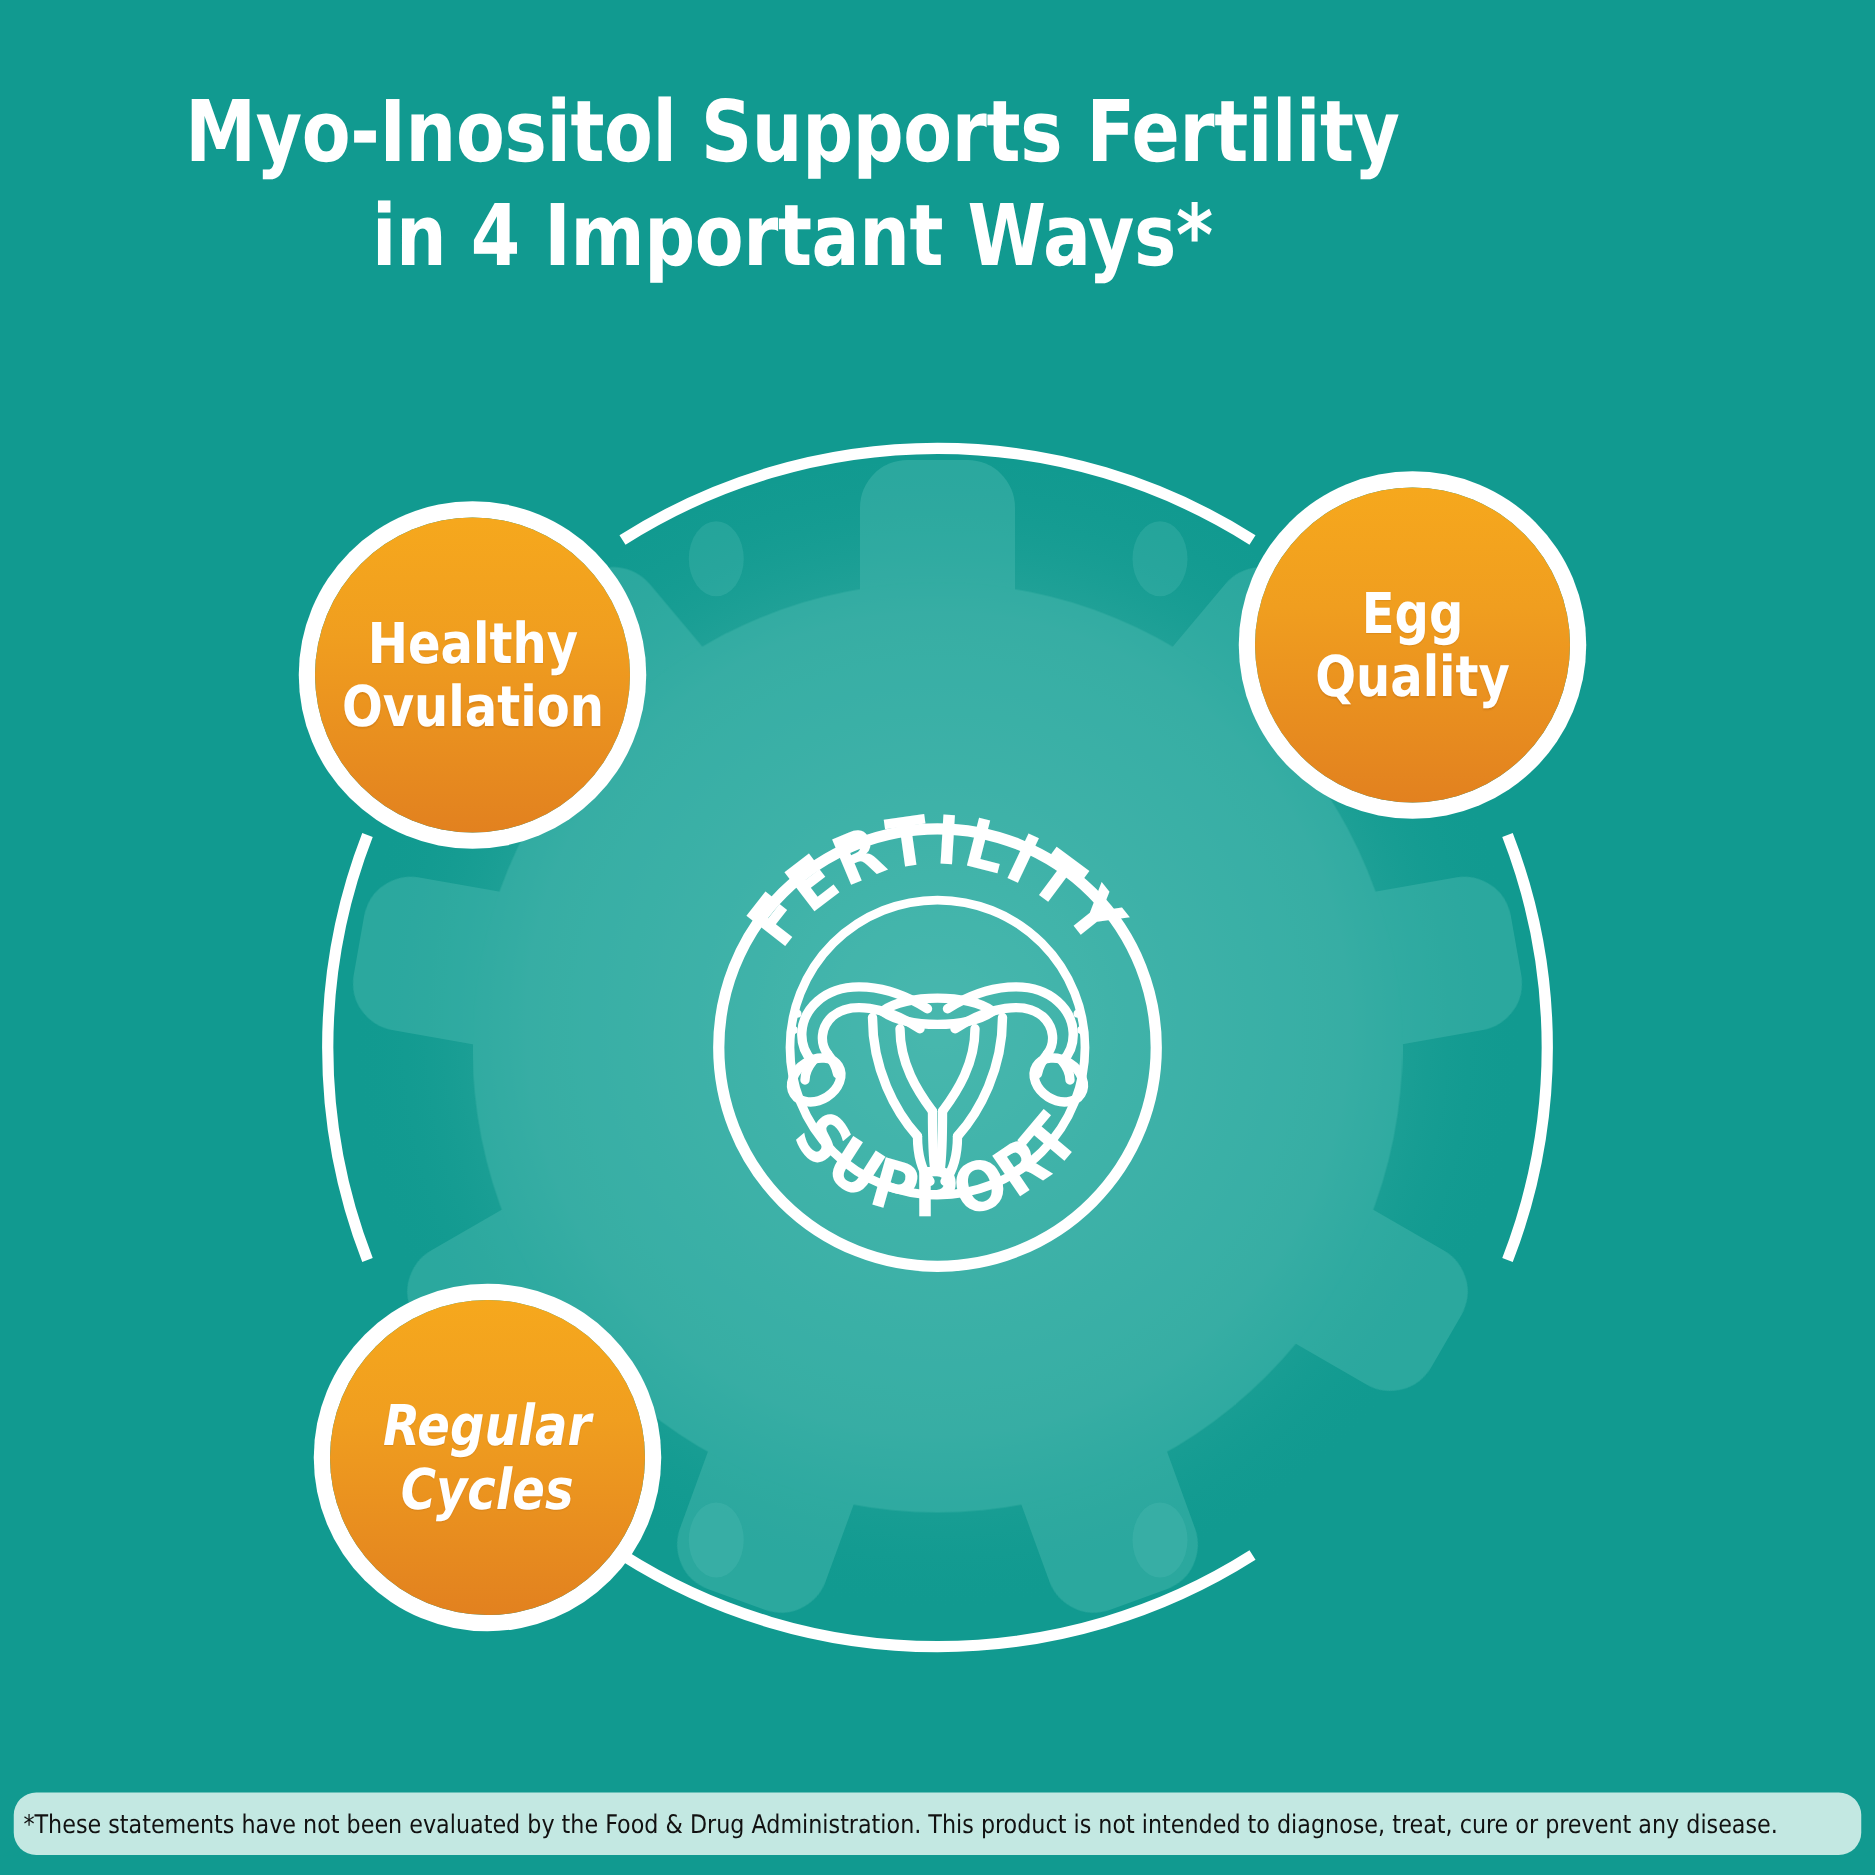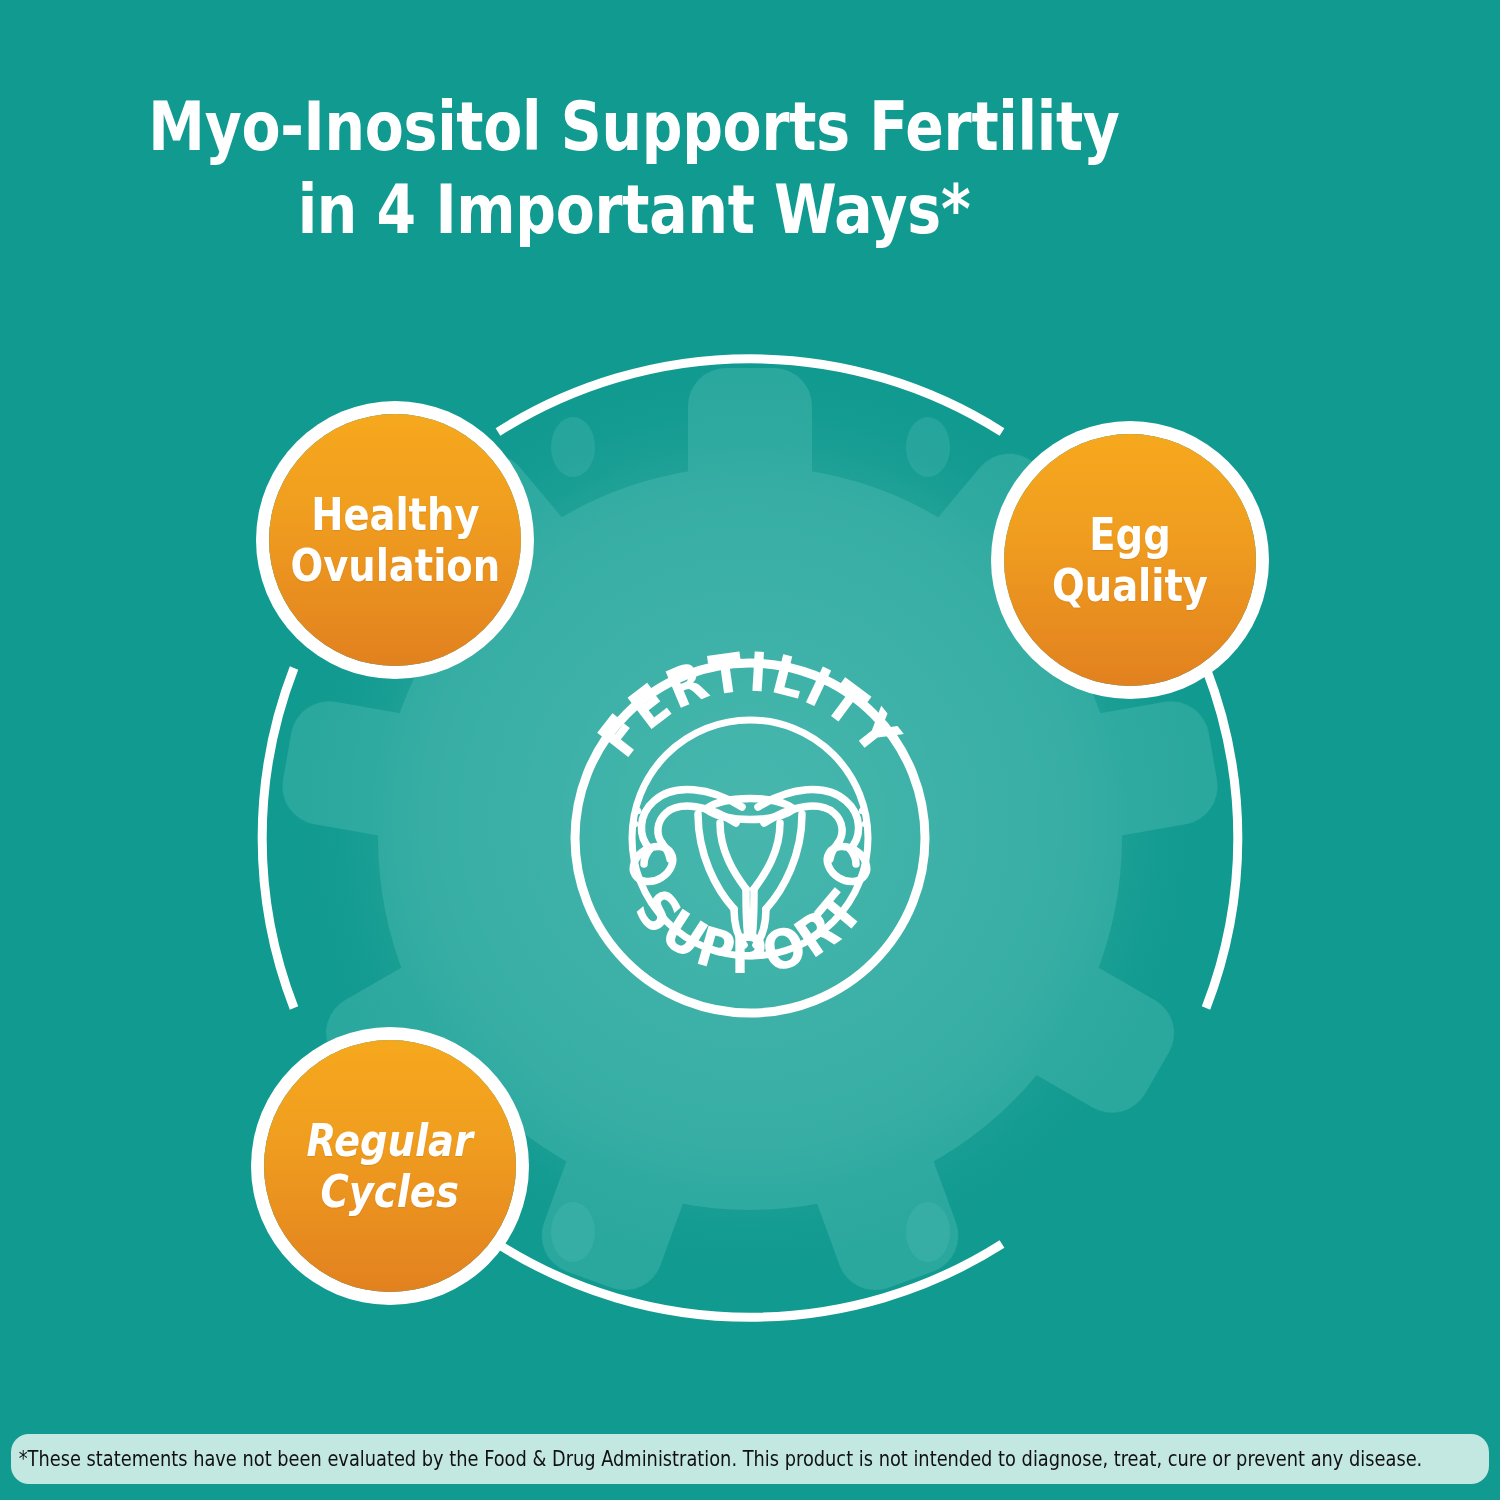--- a/index.html
+++ b/index.html
@@ -8,21 +8,21 @@
     background:#119a90;
     font-family:"Liberation Sans", sans-serif;
     overflow:hidden;
     position:relative;
   }
   #stage{position:absolute;inset:0;width:1500px;height:1500px;}
   #stage svg.layer{position:absolute;left:0;top:0;width:1500px;height:1500px;}
 
   
   .title-wrap{
-    position:absolute;left:0;top:86px;width:1268px;
+    position:absolute;left:0;top:66px;width:1268px;
     text-align:center;pointer-events:none;
   }
   .title-line{
     color:#ffffff;
     font-family:"Liberation Sans Narrow","DejaVu Sans Condensed","Liberation Sans",sans-serif;
     font-weight:bold;
     font-size:68px;
     line-height:1.22;
     letter-spacing:-0.3px;
     transform:scaleX(0.93);
@@ -45,22 +45,22 @@
     font-family:"Liberation Sans Narrow","DejaVu Sans Condensed","Liberation Sans",sans-serif;
     font-weight:bold;
     font-size:45px;
     line-height:1.14;
     transform:scaleX(0.95);
     letter-spacing:0px;
     text-shadow:0 1px 1px rgba(140,70,0,.18);
     padding:0 8px;
     white-space:pre-line;
   }
-  #node-0{left:269px;top:414px;}
-  #node-1{left:1004px;top:434px;}
+  #node-0{left:252px;top:414px;}
+  #node-1{left:1004px;top:390px;}
   #node-2{left:264px;top:1040px;font-style:italic;}
   #node-3{left:1004px;top:1040px;}
 
   
   .disclaimer{
     position:absolute;left:11px;top:1434px;
     width:1478px;height:50px;
     background:#c3e8e2;
     display:flex;align-items:center;border-radius:18px;
   }

